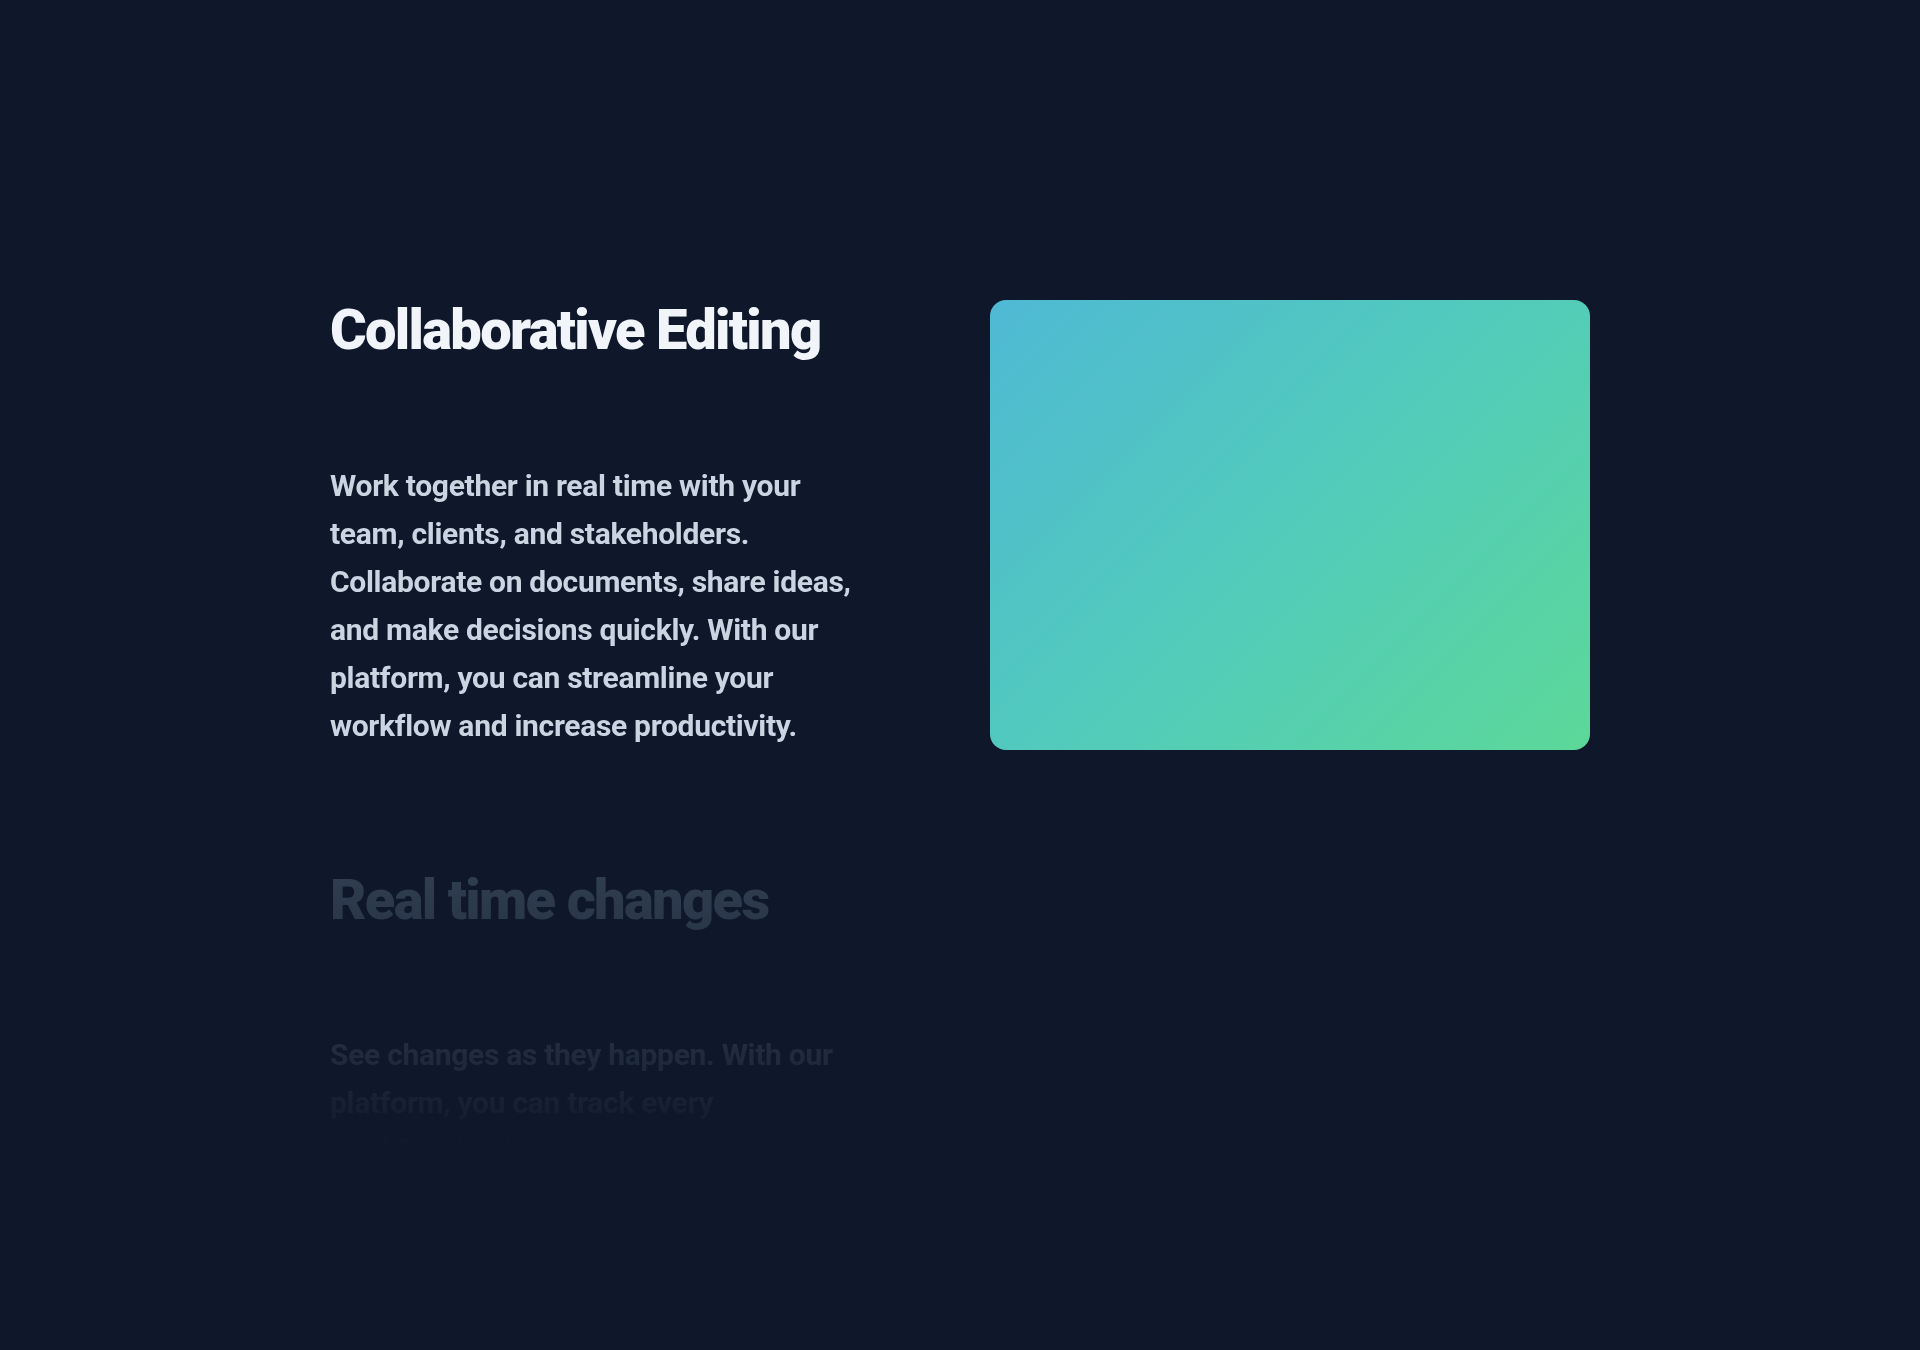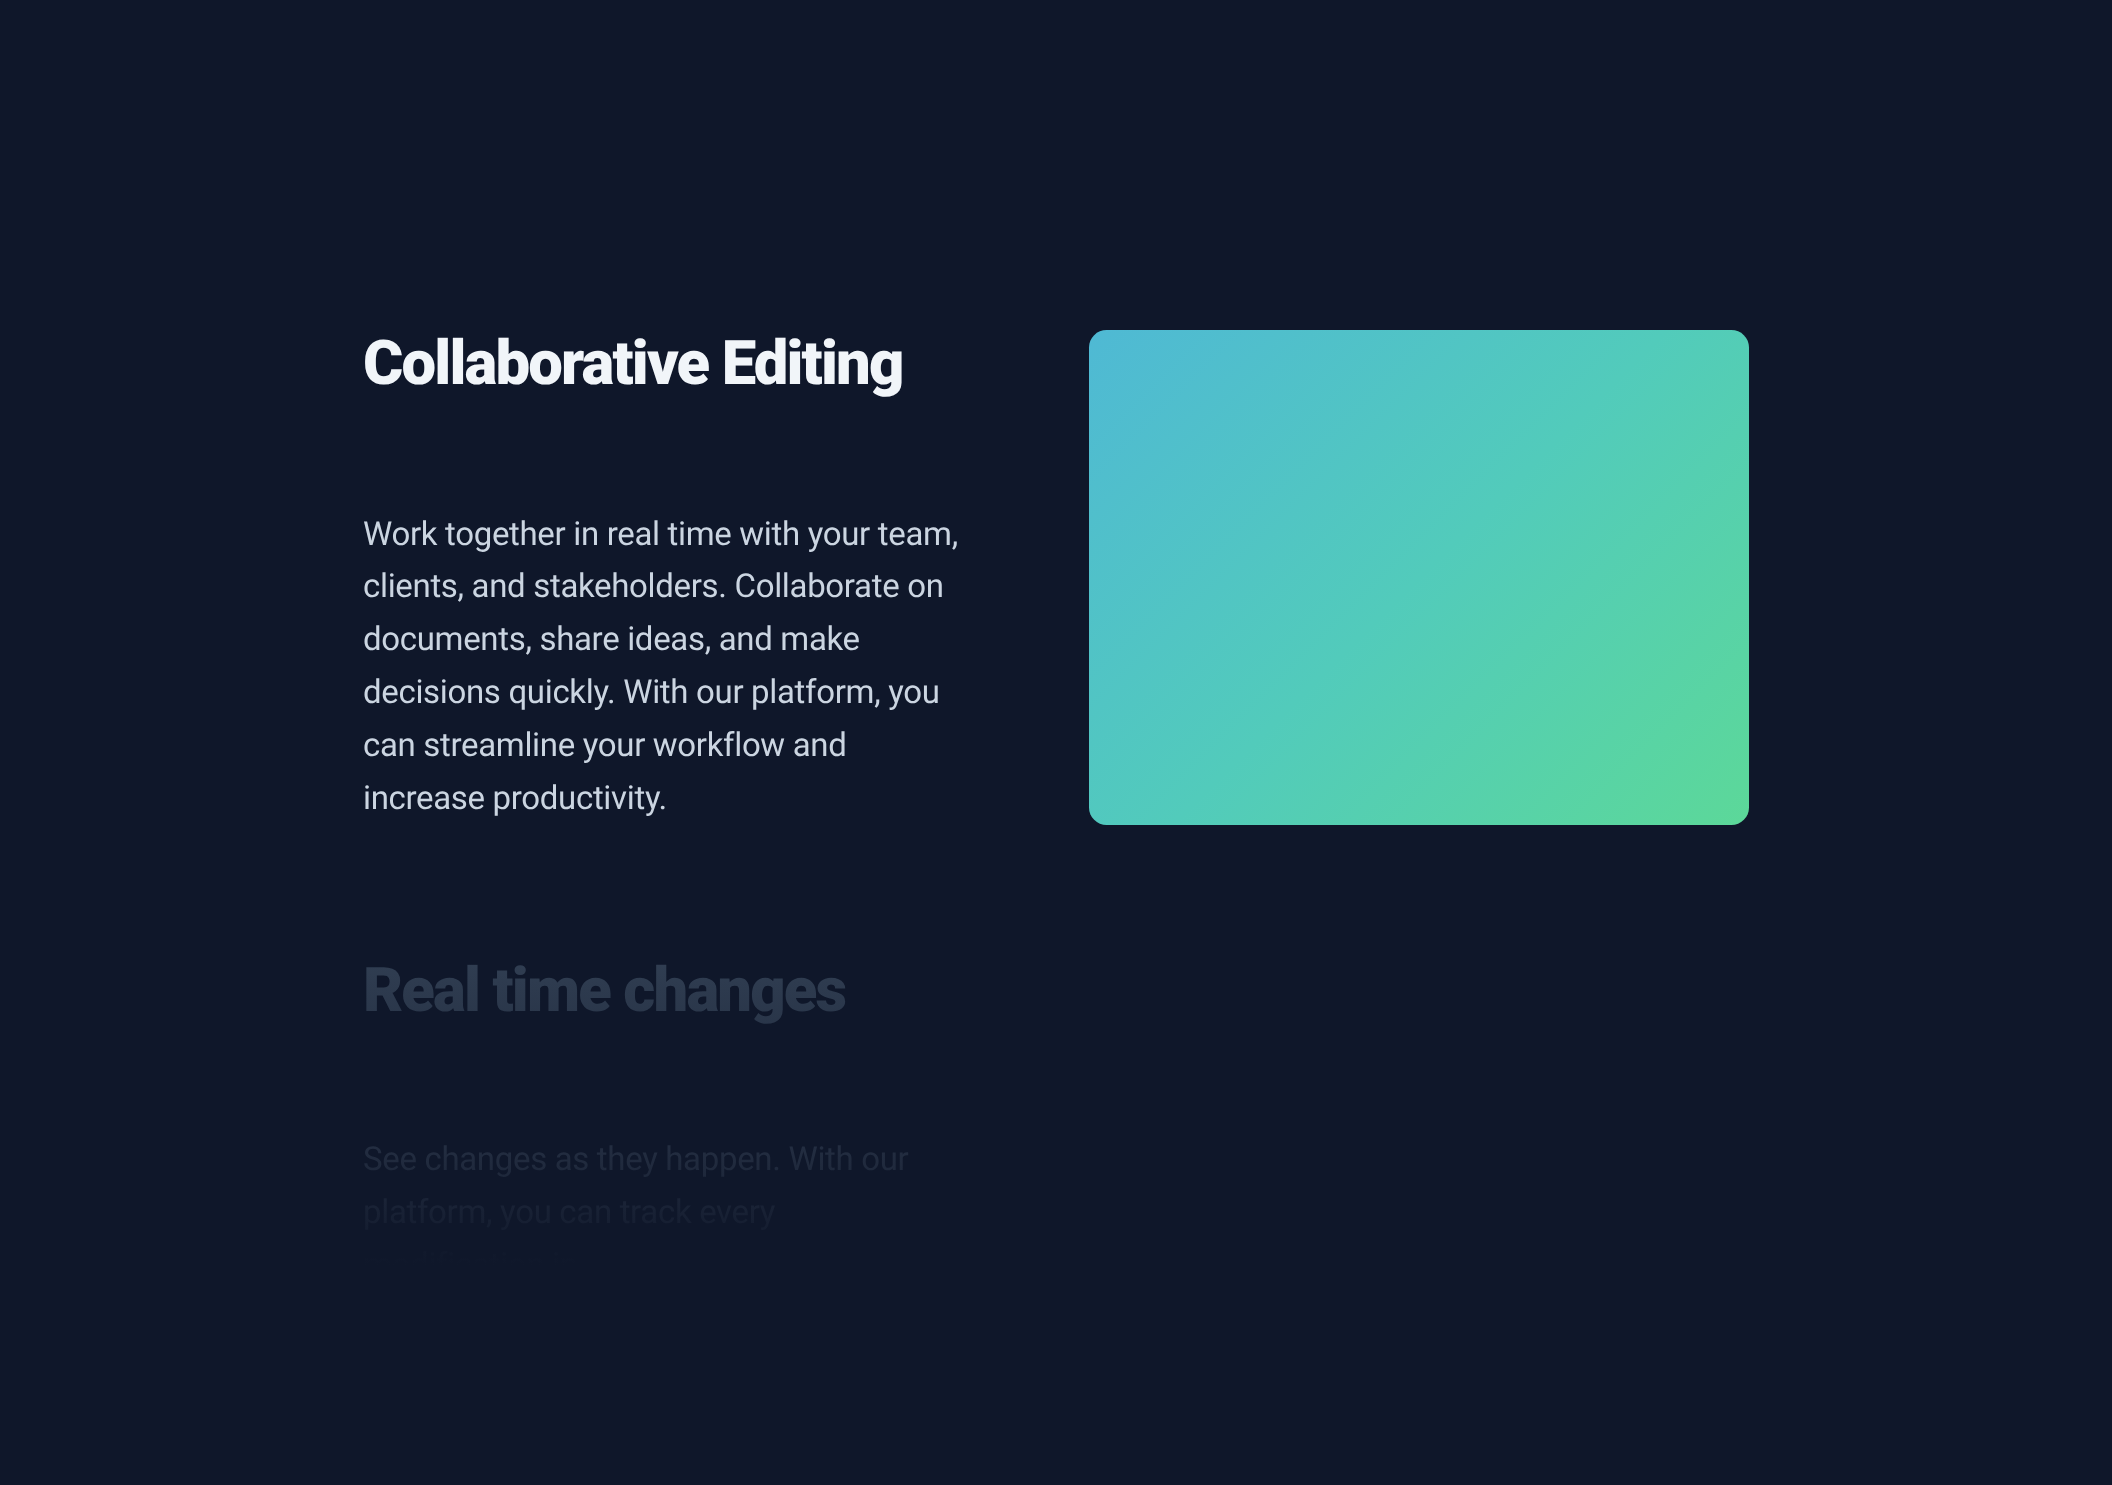--- a/index.html
+++ b/index.html
@@ -45,21 +45,21 @@
     .section-title-active {
       color: #f1f5f9;
     }
 
     .section-title-inactive {
       color: #334155;
     }
 
     .section-description {
       font-size: 30px;
-      font-weight: 400;
+      font-weight: 700;
       line-height: 1.6;
       letter-spacing: -0.01em;
     }
 
     .section-description-active {
       color: #cbd5e1;
     }
 
     .section-description-inactive {
       color: #475569;

